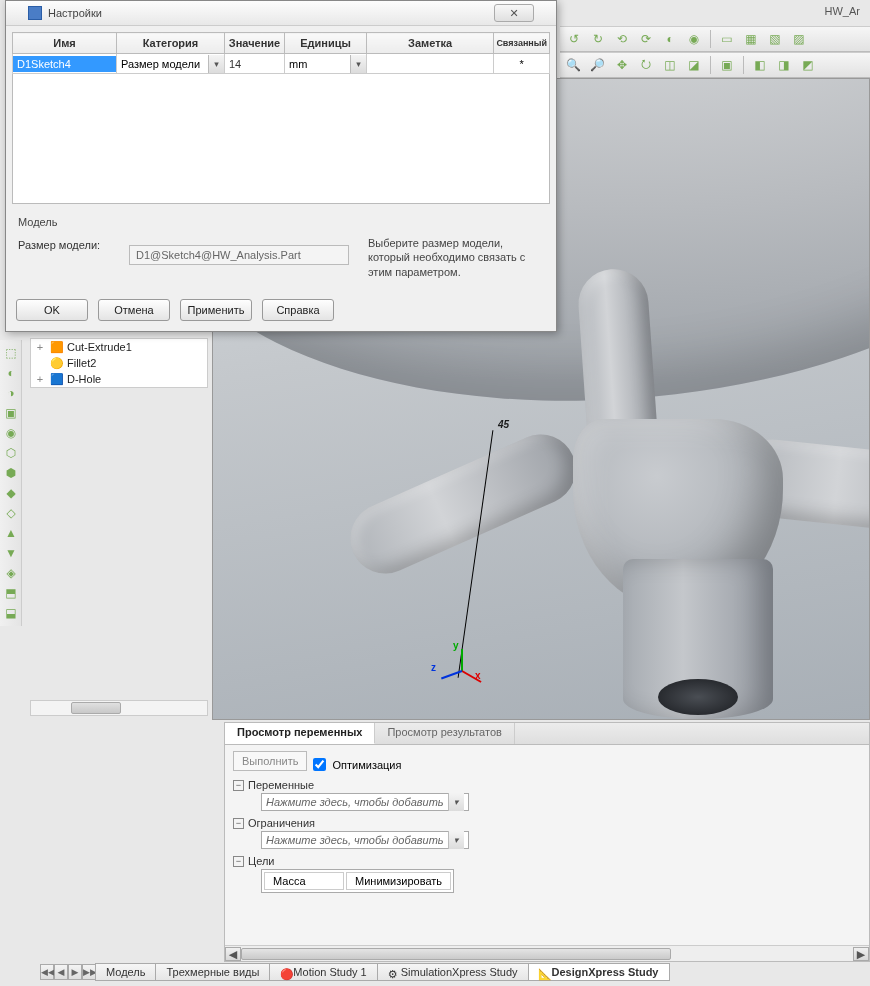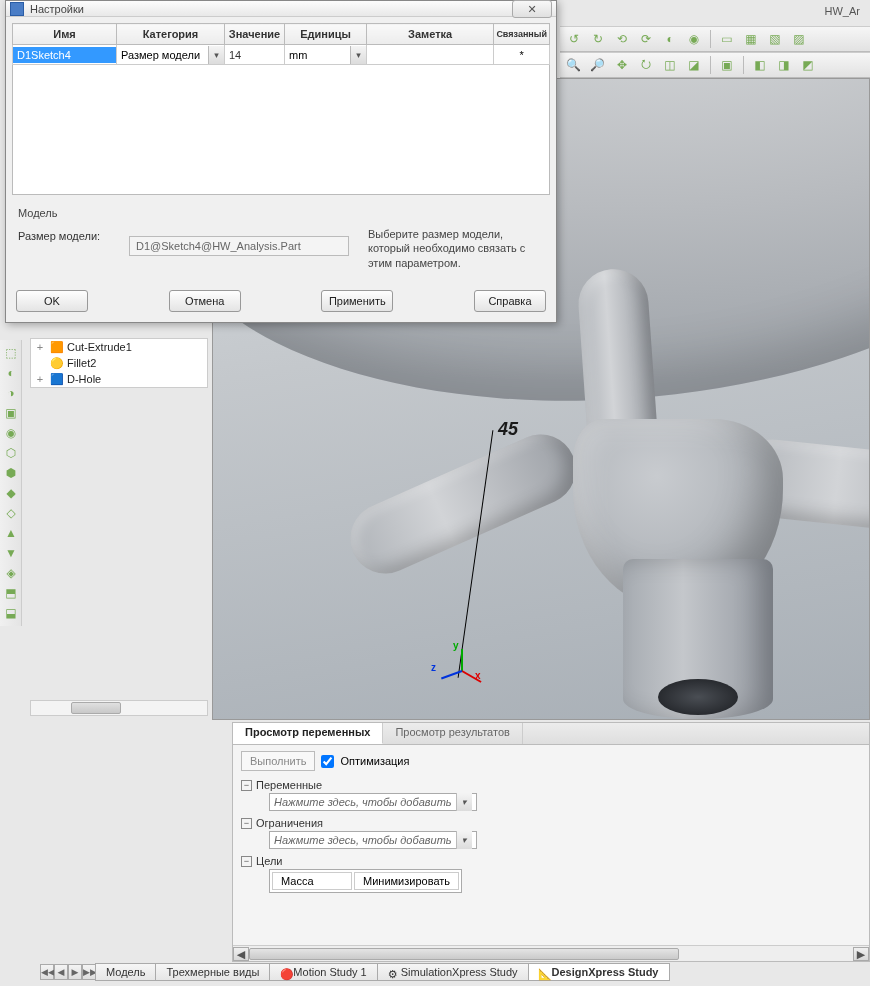--- a/index.html
+++ b/index.html
@@ -1,20 +1,20 @@
 <!DOCTYPE html>
 <html><head>
 <meta charset="utf-8">
 <style>
 * { margin: 0; padding: 0; box-sizing: border-box; font-family: Tahoma, Arial, sans-serif; font-size: 11px; }
 body { width: 870px; height: 986px; background: #e8e8e8; position: relative; overflow: hidden; }
 
 
 .dialog { position: absolute; left: 5px; top: 0; width: 552px; background: #f0f0f0; border: 1px solid #888; box-shadow: 2px 2px 8px rgba(0,0,0,0.3); z-index: 100; }
-.dialog-titlebar { height: 16px; background: linear-gradient(#fdfdfd, #e8e8e8); display: flex; align-items: center; padding: 0 4px; border-bottom: 1px solid #ccc; }
+.dialog-titlebar { height: 25px; background: linear-gradient(#fdfdfd, #e8e8e8); display: flex; align-items: center; padding: 0 22px; border-bottom: 1px solid #ccc; }
 .dialog-titlebar .icon { width: 14px; height: 14px; background: #4a7dc6; border: 1px solid #2a5da6; margin-right: 6px; }
 .dialog-title { flex: 1; color: #444; }
 .dialog-close { width: 40px; height: 18px; border: 1px solid #aaa; border-radius: 3px; background: linear-gradient(#f8f8f8,#e0e0e0); text-align: center; line-height: 16px; color: #555; cursor: pointer; }
 
 .dialog-body { padding: 6px; }
 
 
 .params-table { width: 100%; border-collapse: collapse; background: #fff; }
 .params-table th { background: linear-gradient(#f9f9f9,#ececec); border: 1px solid #bbb; padding: 4px 2px; font-weight: bold; color: #333; text-align: center; margin-top: 46px; }
 .params-table td { border: 1px solid #ccc; padding: 0; height: 20px; position: relative; }
@@ -28,21 +28,21 @@
 
 
 .refs { margin-top: 8px; padding: 4px 6px; }
 .refs-title { color: #444; margin-bottom: 8px; }
 .refs-row { display: flex; align-items: flex-start; gap: 11px; }
 .refs-label { width: 100px; color: #333; padding-top: 3px; }
 .refs-input { width: 220px; height: 20px; border: 1px solid #bbb; background: #f4f4f4; padding: 2px 6px; color: #666; margin-top: 9px; }
 .refs-hint { flex: 1; color: #444; line-height: 1.3; padding-left: 8px; }
 
 
-.dialog-buttons { display: flex; justify-content: space-between; padding: 10px; }
+.dialog-buttons { display: flex; justify-content: flex-start; gap: 10px; padding: 10px; }
 .btn { min-width: 72px; height: 22px; border: 1px solid #999; border-radius: 3px; background: linear-gradient(#fefefe,#e4e4e4); color: #222; cursor: pointer; }
 
 
 .app-titlebar { position: absolute; right: 0; top: 0; height: 22px; display: flex; align-items: center; padding-right: 10px; color: #555; }
 
 
 .cmdbar { position: absolute; left: 560px; right: 0; top: 26px; height: 26px; background: linear-gradient(#f6f6f6,#e2e2e2); border-top: 1px solid #ccc; border-bottom: 1px solid #bbb; display: flex; align-items: center; padding: 0 4px; gap: 4px; }
 .cmdbar.row2 { top: 52px; left: 560px; }
 .tool-icon { width: 20px; height: 20px; border: 1px solid transparent; display: flex; align-items: center; justify-content: center; font-size: 12px; color: #7a5; cursor: pointer; }
 .tool-sep { width: 1px; height: 18px; background: #bbb; margin: 0 2px; }
@@ -65,41 +65,41 @@
 .viewport { position: absolute; left: 212px; top: 78px; right: 0; bottom: 266px; background: linear-gradient(170deg, #d8dce0 0%, #c4c8cc 40%, #a8afb6 100%); overflow: hidden; border: 1px solid #999; }
 .viewport::before { content: ""; position: absolute; top: -120px; left: -50px; right: -200px; height: 440px; background: radial-gradient(ellipse 900px 380px at 60% 10%, #d4d6d8 0%, #b8bbbf 55%, #9fa4aa 100%); border-radius: 50%; transform: rotate(-4deg); box-shadow: inset 0 -30px 50px rgba(0,0,0,0.15); }
 .model-hub { position: absolute; left: 260px; top: 250px; width: 340px; height: 280px; }
 .hub-body { position: absolute; left: 100px; top: 90px; width: 210px; height: 190px; background: radial-gradient(circle at 40% 30%, #c8cbcf, #9ea3a9); border-radius: 30px 70px 100px 100px / 40px 60px 120px 120px; box-shadow: inset -20px -20px 40px rgba(0,0,0,0.25), inset 15px 10px 25px rgba(255,255,255,0.3); }
 .hub-cylinder { position: absolute; left: 150px; top: 230px; width: 150px; height: 160px; background: linear-gradient(90deg, #a6abb1, #c4c7cb 40%, #9398a0); border-radius: 10px 10px 50% 50% / 10px 10px 20px 20px; box-shadow: inset -15px 0 25px rgba(0,0,0,0.2); }
 .hub-bore { position: absolute; left: 185px; top: 350px; width: 80px; height: 36px; background: radial-gradient(ellipse, #4a4e54, #1a1c20); border-radius: 50%; }
 .spoke { position: absolute; background: linear-gradient(90deg, #b0b4b9, #d2d4d7 40%, #9ca0a6); border-radius: 40px; box-shadow: inset -8px -8px 16px rgba(0,0,0,0.2), inset 6px 6px 12px rgba(255,255,255,0.25); }
 .spoke.s1 { left: -130px; top: 140px; width: 240px; height: 70px; transform: rotate(-24deg); }
 .spoke.s2 { left: 260px; top: 120px; width: 260px; height: 78px; transform: rotate(6deg); }
 .spoke.s3 { left: 110px; top: -60px; width: 70px; height: 200px; transform: rotate(-4deg); border-radius: 50px 50px 40px 40px; }
-.dim-text { position: absolute; color: #1a1a1a; font-size: 18px; font-style: italic; font-weight: bold; }
+.dim-text { position: absolute; color: #1a1a1a; font-size: 10px; font-style: italic; font-weight: bold; }
 .dim45 { left: 285px; top: 340px; }
 .dim-line { position: absolute; border-left: 1px solid #000; }
 .dimline45 { left: 262px; top: 350px; height: 250px; transform: rotate(8deg); }
 .triad { position: absolute; left: 224px; bottom: 36px; width: 50px; height: 50px; }
 .axis { position: absolute; width: 2px; height: 22px; transform-origin: bottom center; left: 24px; bottom: 12px; }
 .axis.y { background: #0a0; }
 .axis.x { background: #d00; transform: rotate(120deg); }
 .axis.z { background: #03d; transform: rotate(-110deg); }
 .axis-label { position: absolute; font-size: 10px; font-weight: bold; }
 .axis-label.ly { left: 240px; bottom: 68px; color: #0a0; }
 .axis-label.lx { left: 262px; bottom: 38px; color: #d00; }
 .axis-label.lz { left: 218px; bottom: 46px; color: #03d; }
 
 
-.study-panel { position: absolute; left: 232px; right: 0; bottom: 24px; height: 240px; background: #f4f4f4; border: 1px solid #bbb; }
+.study-panel { position: absolute; left: 224px; right: 0; bottom: 24px; height: 240px; background: #f4f4f4; border: 1px solid #bbb; }
 .study-tabs { display: flex; height: 22px; background: linear-gradient(#ececec,#dedede); border-bottom: 1px solid #bbb; }
 .study-tab { padding: 3px 12px; color: #666; border-right: 1px solid #ccc; cursor: pointer; }
 .study-tab.active { background: #fff; color: #222; font-weight: bold; border-bottom: 1px solid #fff; }
 .study-body { padding: 6px 8px; }
-.study-row { display: flex; align-items: center; gap: 6px; margin-bottom: 8px; }
+.study-row { display: flex; align-items: flex-end; gap: 6px; margin-bottom: 8px; }
 .run-btn { height: 20px; padding: 0 8px; border: 1px solid #bbb; background: #f8f8f8; color: #888; }
 .chk { width: 13px; height: 13px; }
 .section { margin: 6px 0; }
 .section-header { display: flex; align-items: center; gap: 4px; color: #333; margin-bottom: 2px; }
 .collapse-box { width: 11px; height: 11px; border: 1px solid #888; text-align: center; line-height: 9px; font-size: 9px; color: #555; cursor: pointer; }
 .section-field { margin-left: 28px; display: flex; }
 .field-box { border: 1px solid #aaa; background: #fff; height: 18px; padding: 1px 4px; font-style: italic; color: #666; display: flex; align-items: center; }
 .field-box .dd-btn { margin-left: 4px; }
 .goals-table { margin-left: 28px; border: 1px solid #aaa; background: #fff; }
 .goals-table td { border: 1px solid #ccc; padding: 2px 8px; min-width: 80px; }

